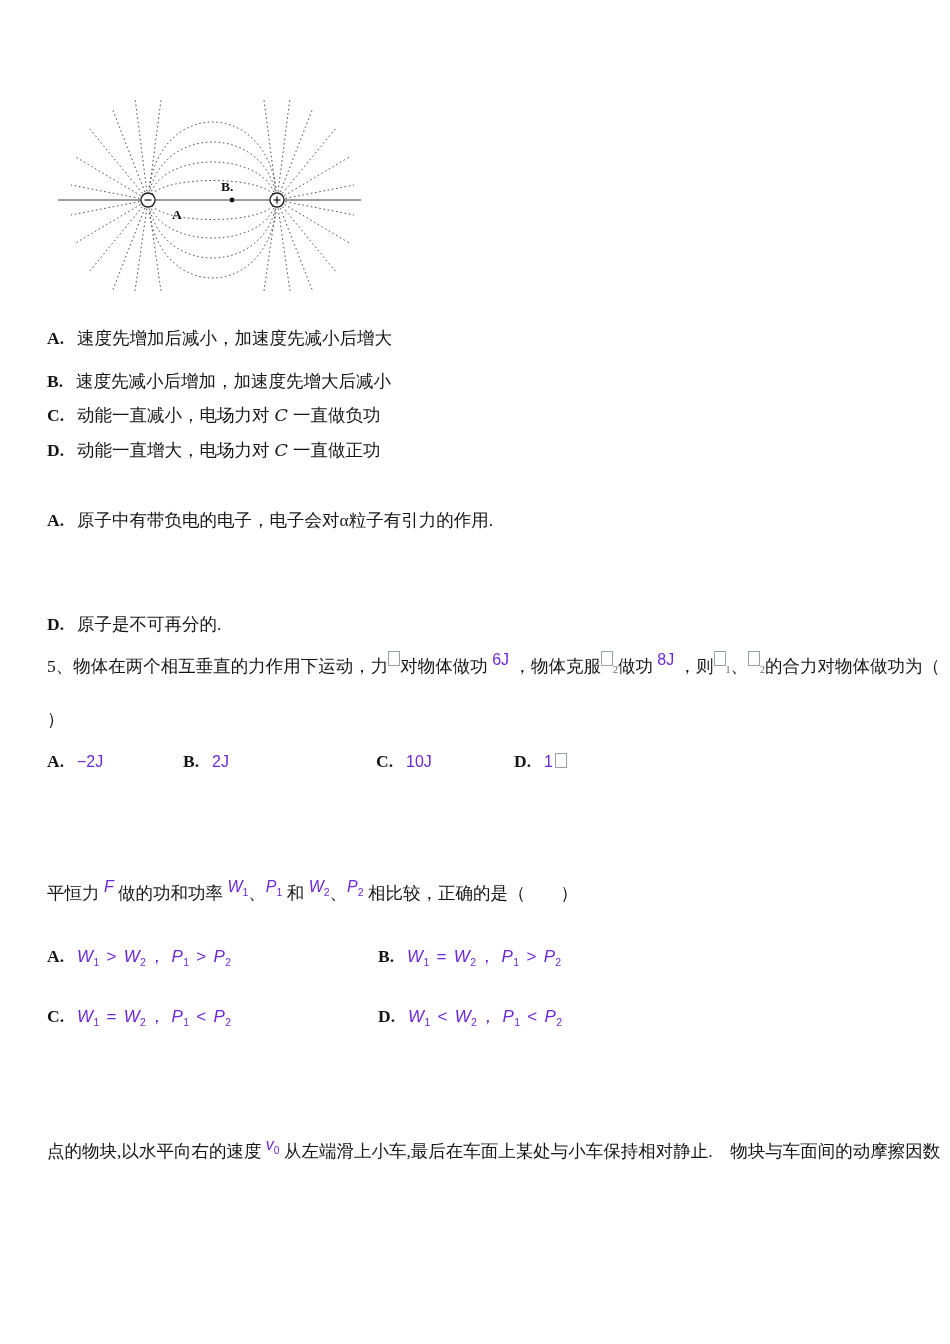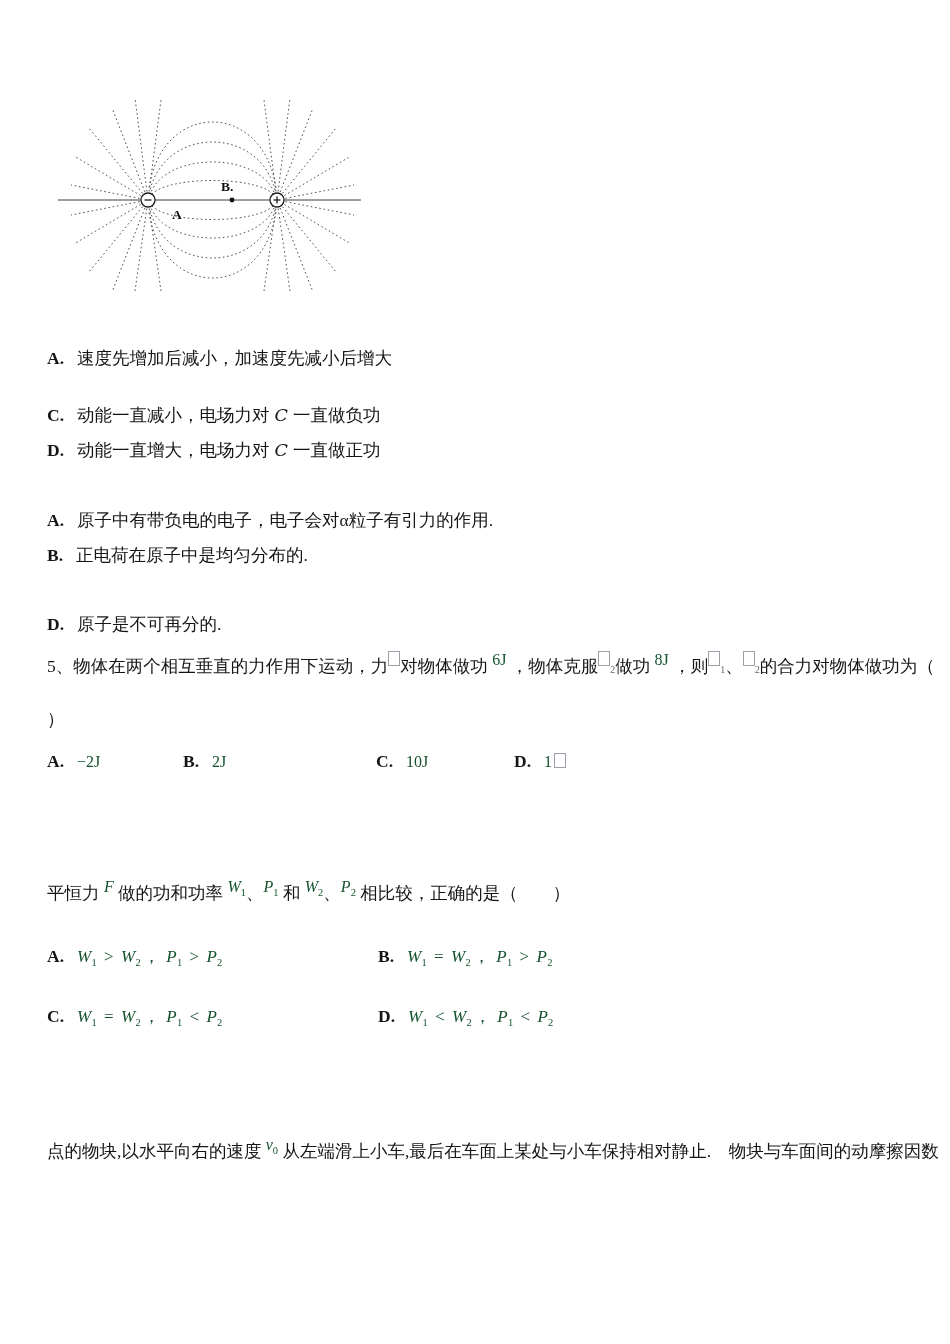--- a/index.html
+++ b/index.html
@@ -6,21 +6,21 @@
   body{
     width:950px;height:1344px;position:relative;overflow:hidden;
     background:#ffffff;color:#151515;
     font-family:"Liberation Serif","DejaVu Serif",serif;
   }
   .page{position:absolute;inset:0;background:#fff}
   .line{position:absolute;left:47px;font-size:17.5px;line-height:1.35;white-space:nowrap}
   .opt-label{font-weight:bold;margin-right:13px}
   .mathvar{font-style:italic;font-family:"DejaVu Serif",serif;margin:0 5px}
   .mathvar:empty{display:none}
-  .formula{font-family:Liberation Serif, serif;color:#14532d;font-size:16px}
+  .formula{font-family:Liberation Sans, sans-serif;color:#6d28d9;font-size:16px}
   .formula i{font-style:italic}
   .formula .frest{font-style:normal}
   .formula sub{font-size:10.5px;line-height:0}
   .fbig{font-size:17px;letter-spacing:.3px}
   .op{margin:0 7px}
   .fsep{margin:0 6px 0 2px}
   .sup{position:relative;top:-7px}
   .phg{display:inline-block}
   .ph{display:inline-block;width:10px;height:13px;border:1px solid #9aa0a8;vertical-align:-1px}
   .phsub{font-size:10px;color:#666;position:relative;top:3px}
@@ -85,35 +85,35 @@
       <circle class="chg" cx="222" cy="112" r="7"></circle>
       <line class="sign" x1="218.5" y1="112" x2="225.5" y2="112"></line>
       <line class="sign" x1="222" y1="108.5" x2="222" y2="115.5"></line>
     </g>
 
     <circle cx="177" cy="112" r="2.4" fill="#101010"></circle>
     <text class="dlabel" x="117" y="131">A</text>
     <text class="dlabel" x="166" y="103">B.</text>
   </svg>
 
-  <div class="line" style="top:347px">
+  <div class="line" style="top:327px">
     <span class="opt-label">A.</span><span>速度先增加后减小，加速度先减小后增大</span><span></span>
+  </div>
+  <div class="line" style="top:370px">
+    <span class="opt-label">B.</span><span>速度先减小后增加，加速度先增大后减小</span><span></span>
   </div>
   <div class="line" style="top:439px">
     <span class="opt-label">D.</span><span>动能一直增大，电场力对</span><span class="mathvar">C</span><span>一直做正功</span>
   </div>
   <div class="line" style="top:404px">
     <span class="opt-label">C.</span><span>动能一直减小，电场力对</span><span class="mathvar">C</span><span>一直做负功</span>
   </div>
 
   <div class="line" style="top:509px">
     <span class="opt-label">A.</span><span>原子中有带负电的电子，电子会对α粒子有引力的作用.</span>
-  </div>
-  <div class="line" style="top:544px">
-    <span class="opt-label">B.</span><span>正电荷在原子中是均匀分布的.</span>
   </div>
   <div class="line" style="top:613px">
     <span class="opt-label">D.</span><span>原子是不可再分的.</span>
   </div>
 
   <div class="line" style="top:655px">
     <span>5、物体在两个相互垂直的力作用下运动，力</span><span class="sup phg"><span class="ph"></span><sub class="phsub"></sub></span><span>对物体做功</span>
     <span class="formula sup">6J</span>
     <span>，物体克服</span><span class="sup phg"><span class="ph"></span><sub class="phsub">2</sub></span><span>做功</span>
     <span class="formula sup">8J</span>

